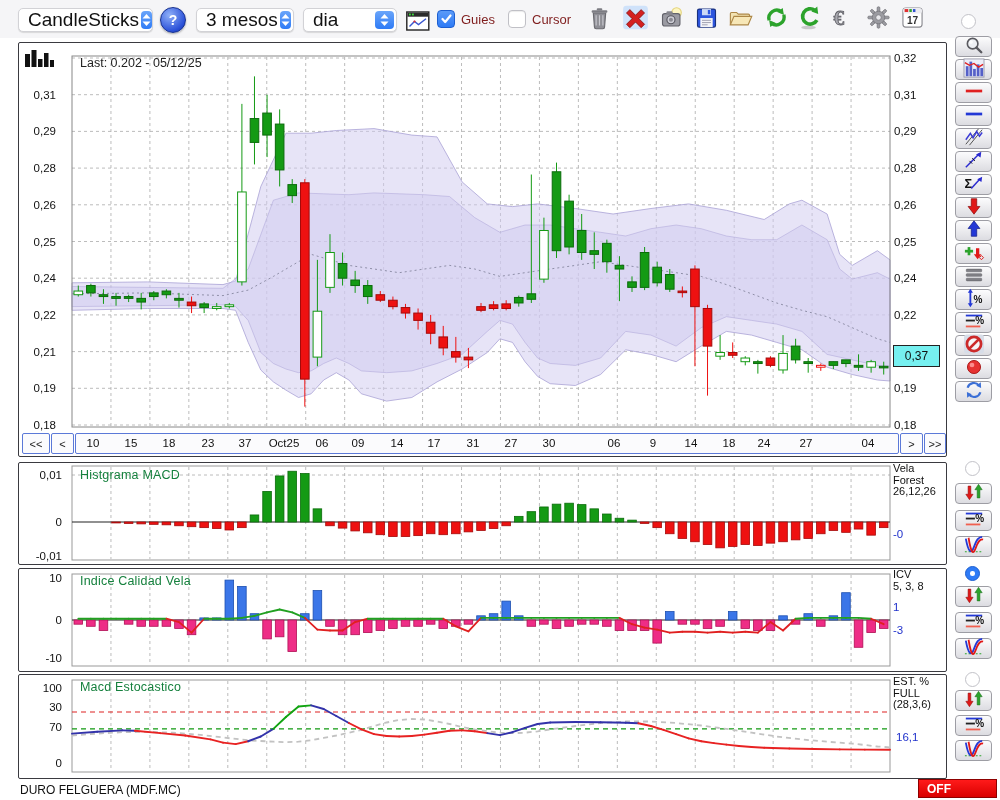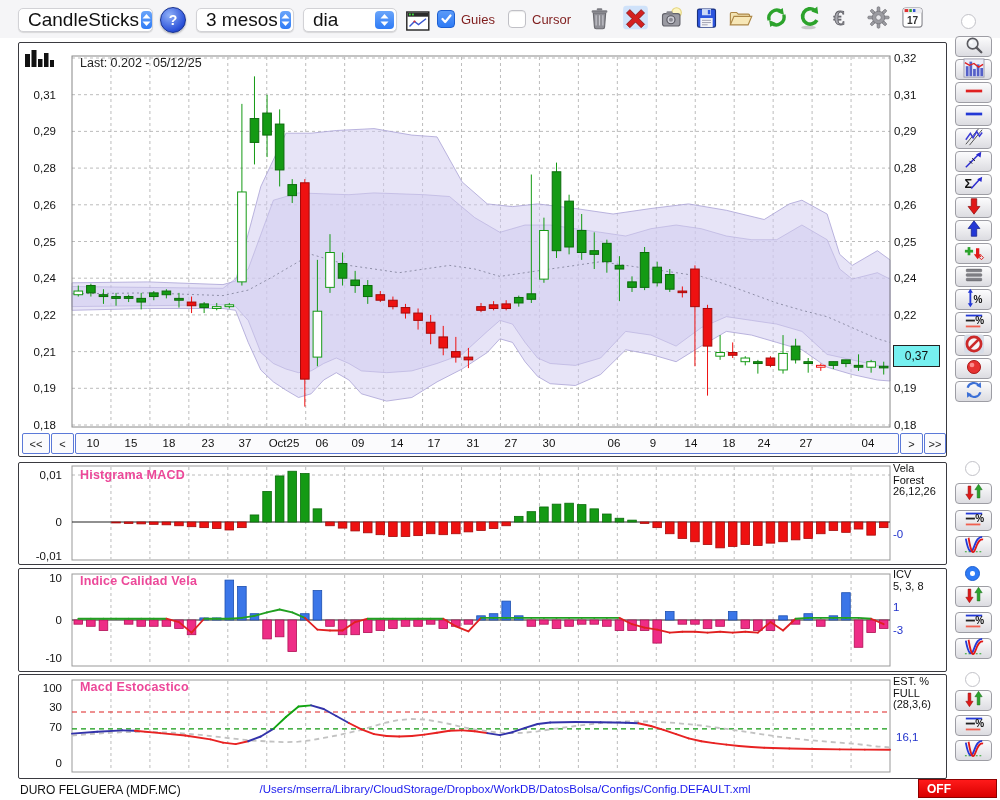--- a/index.html
+++ b/index.html
@@ -17,21 +17,21 @@
   .chk .txt{font-size:13px;color:#7f1d1d;}
   .tbicon{position:absolute;top:4px;width:30px;height:28px;display:flex;align-items:center;justify-content:center;cursor:default;}
   .radio{position:absolute;width:15px;height:15px;border-radius:50%;background:#fff;border:1.5px solid #c2c2c8;box-sizing:border-box;}
   .radio.on{background:#2e7bf6;border:1.5px solid #1d5fd0;}
   .radio.on::after{content:"";position:absolute;left:4px;top:4px;width:4.5px;height:4.5px;border-radius:50%;background:#fff;}
   
   .panelbox{position:absolute;border:1px solid #3a3a40;background:#fff;border-radius:2px;}
   .axis-lab{position:absolute;font-size:11.5px;color:#111;transform:translateY(-50%);white-space:nowrap;}
   .axis-lab.right{text-align:center;}
   .axis-lab.leftcol{width:40px;text-align:right;}
-  .gray-title{position:absolute;font-size:12.5px;color:#ec4899;font-weight:bold;letter-spacing:.2px;}
+  .gray-title{position:absolute;font-size:12.5px;color:#15803d;font-weight:normal;letter-spacing:.2px;}
   .plab{position:absolute;font-size:11px;color:#111;line-height:11.5px;white-space:nowrap;}
   .pval{position:absolute;font-size:11.5px;color:#2233cc;white-space:nowrap;}
   .marker{position:absolute;background:#76f0f0;border:1px solid #222;font-size:12px;color:#111;display:flex;align-items:center;justify-content:center;}
   .lastlab{position:absolute;font-size:12.5px;color:#222;}
   
   .navbtn{position:absolute;height:19px;border:1px solid #5b79d8;border-radius:2px;background:#fbfbfd;font-size:11px;color:#222;display:flex;align-items:center;justify-content:center;cursor:default;}
   .datesbox{position:absolute;height:19px;border:1px solid #5b79d8;border-radius:2px;background:#fbfbfd;}
   .datelab{position:absolute;top:3px;font-size:11.5px;color:#111;transform:translateX(-50%);white-space:nowrap;}
   
   .sbtn{position:absolute;left:955px;width:37px;border:1px solid #9d9da4;border-radius:4px;background:linear-gradient(#fcfcfd,#dcdce1);display:flex;align-items:center;justify-content:center;box-sizing:border-box;}
@@ -953,16 +953,15 @@
       <div class="sbtn" style="top:740px;height:21px;">
         <span><svg width="24" height="20" viewBox="0 0 24 22">
             <line x1="2" y1="18.5" x2="22" y2="18.5" stroke="#2ca32c" stroke-width="1.2" stroke-dasharray="2 2"></line>
             <path d="M3 4 C6 20 9 21 12 13 S17 2 21 2" fill="none" stroke="#2338d6" stroke-width="2"></path>
             <path d="M6 3 C9 21 11 22 14 14 S19 4 22 5" fill="none" stroke="#e01818" stroke-width="2"></path>
           </svg></span>
       </div>
     </div>
 
   <div class="status-sym">DURO FELGUERA (MDF.MC)</div>
-  <div class="status-path">/Users/mserra/Library/CloudStorage/Dropbox/WorkDB/DatosBolsa/Configs/Config.DEFAULT.xml</div>
   <div class="offbtn">OFF</div>
 
 </div>
 
 </body></html>

